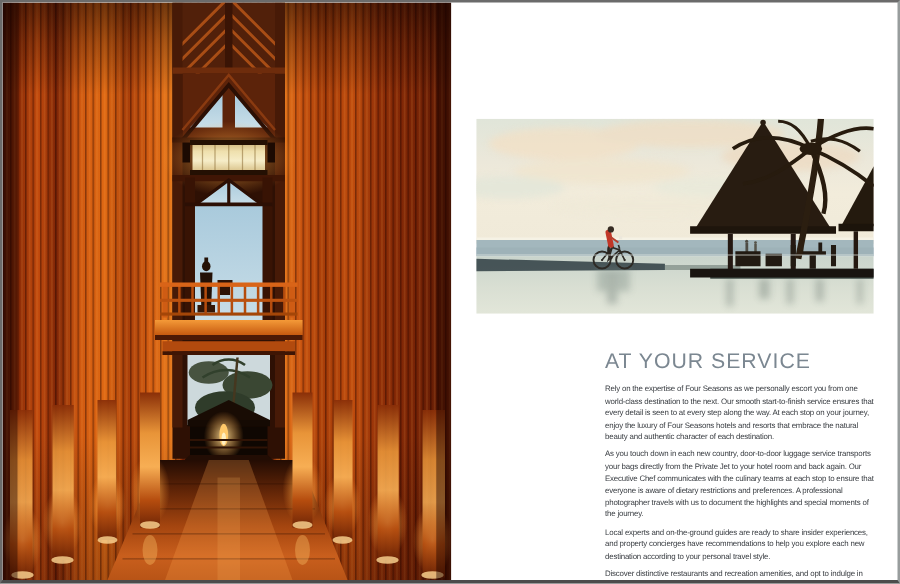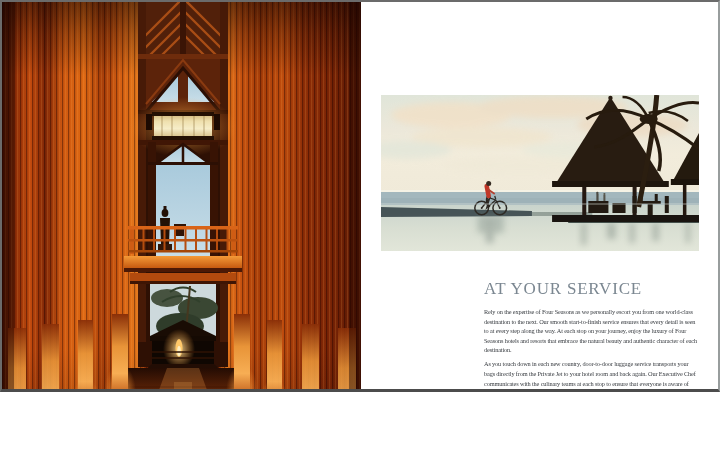--- a/index.html
+++ b/index.html
@@ -1,21 +1,21 @@
 <!DOCTYPE html>
 <html><head>
 <meta charset="utf-8">
 <style>
   html,body { margin:0; padding:0; background:#ffffff; }
   .page {
-    position:relative; width:720px; height:392px; box-sizing:border-box;
+    position:relative; width:720px; height:467px; box-sizing:border-box;
     background:var(--page-background,#ffffff);
     border-top:2px solid #6b6b6b; border-left:2px solid #6b6b6b;
     border-right:2px solid #989d9d; border-bottom:3px solid #4c4c4c;
-    overflow:hidden; font-family:Liberation Serif, serif;
+    overflow:hidden; font-family:Liberation Sans, sans-serif;
   }
   .photo-left  { position:absolute; left:0;   top:0;    width:359px; height:462px; }
   .photo-right { position:absolute; left:379px; top:93px; width:318px; height:156px; }
   .photo-left svg, .photo-right svg { display:block; width:100%; height:100%; }
   .article { position:absolute; left:482px; top:277px; width:215px; }
   .article h1 {
     margin:0 0 8px 0; font-size:17px; font-weight:400; letter-spacing:0.8px;
     color:var(--heading-color,#7b8791); white-space:nowrap;
   }
   .article p {

